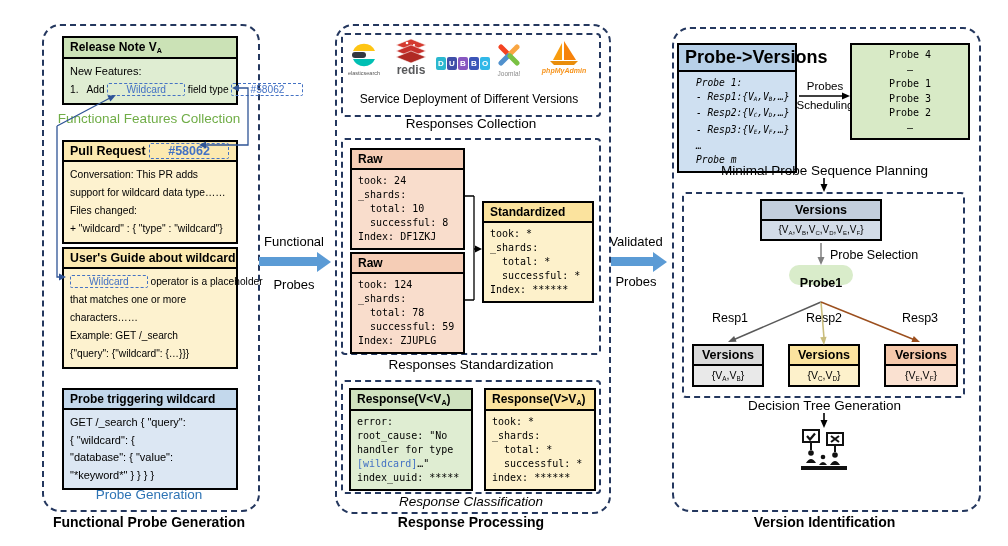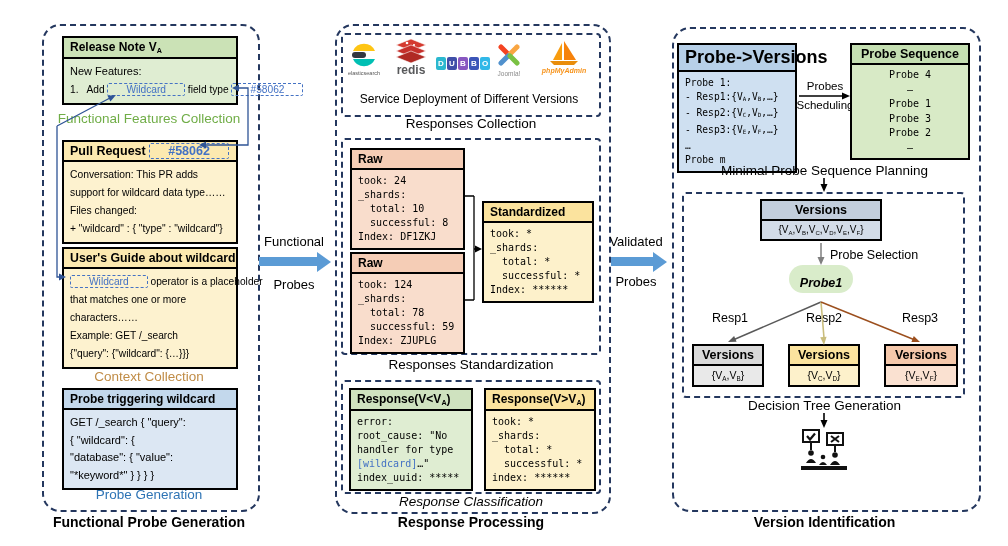--- a/index.html
+++ b/index.html
@@ -107,21 +107,20 @@
     <div class="hd" style="font-size:12.3px; text-align:center;">User's Guide about wildcard</div>
     <div class="bd">
       <div style="font-size:10.2px; line-height:18px; white-space:pre;"><span class="hl">Wildcard</span><span> operator is a placeholder</span></div>
       <div class="sans-line" style="font-size:10.2px;">that matches one or more</div>
       <div class="sans-line" style="font-size:10.2px;">characters……</div>
       <div class="sans-line" style="font-size:10.2px;">Example: GET /_search</div>
       <div class="sans-line" style="font-size:10.2px;">{"query": {"wildcard": {…}}}</div>
     </div>
   </div>
 
-  <div class="lbl" style="left:42px; top:369px; width:214px; color:#c08c46;">Context Collection</div>
 
   <div class="box blue-box" style="left:62px; top:388px; width:176px;">
     <div class="hd">Probe triggering wildcard</div>
     <div class="bd">
       <div class="sans-line" style="font-size:11px; line-height:17.5px;">GET /_search { "query":</div>
       <div class="sans-line" style="font-size:11px; line-height:17.5px;">{ "wildcard": {</div>
       <div class="sans-line" style="font-size:11px; line-height:17.5px;">"database": { "value":</div>
       <div class="sans-line" style="font-size:11px; line-height:17.5px;">"*keyword*" } } } }</div>
     </div>
   </div>
@@ -245,35 +244,34 @@
 
   <div class="arrow-lbl" style="left:597px; top:234px; width:78px;">Validated</div>
   <div class="arrow-shaft" style="left:611px; top:257px; width:42px;"></div>
   <div class="arrow-head" style="left:653px; top:251.5px;"></div>
   <div class="arrow-lbl" style="left:597px; top:274px; width:78px;">Probes</div>
 
   <div class="container" style="left:672px; top:27px; width:305px; height:481px;"></div>
 
   <div class="box lblue-box" style="left:677px; top:43px; width:120px;">
     <div class="hd" style="font-size:18px;">Probe-&gt;Versions</div>
-    <div class="bd" style="padding:4px 6px;">
+    <div class="bd" style="padding:4px 17px;font-style:italic;">
       <div class="code" style="font-size:9.6px;">Probe 1:</div>
       <div class="code" style="font-size:9.6px;">- Resp1:{V<sub>A</sub>,V<sub>B</sub>,…}</div>
       <div class="code" style="font-size:9.6px;">- Resp2:{V<sub>C</sub>,V<sub>D</sub>,…}</div>
       <div class="code" style="font-size:9.6px;">- Resp3:{V<sub>E</sub>,V<sub>F</sub>,…}</div>
       <div class="code" style="font-size:9.6px;">…</div>
       <div class="code" style="font-size:9.6px;">Probe m</div>
     </div>
   </div>
 
   <div class="arrow-lbl" style="left:794px; top:80px; width:62px; font-size:11.5px;">Probes</div>
   <div class="arrow-lbl" style="left:794px; top:99px; width:62px; font-size:11.5px;">Scheduling</div>
 
   <div class="box lgreen-box vbox" style="left:850px; top:43px; width:120px;">
-    <div class="hd">Probe Sequence</div>
     <div class="bd">
       <div class="code" style="font-size:10px; line-height:14.5px;">Probe 4</div>
       <div class="code" style="font-size:10px; line-height:14.5px;">–</div>
       <div class="code" style="font-size:10px; line-height:14.5px;">Probe 1</div>
       <div class="code" style="font-size:10px; line-height:14.5px;">Probe 3</div>
       <div class="code" style="font-size:10px; line-height:14.5px;">Probe 2</div>
       <div class="code" style="font-size:10px; line-height:14.5px;">–</div>
     </div>
   </div>
 
@@ -281,21 +279,21 @@
 
   <div class="ibox" style="left:682px; top:192px; width:279px; height:202px;"></div>
 
   <div class="box grayblue-box vbox" style="left:760px; top:199px; width:122px;">
     <div class="hd">Versions</div>
     <div class="bd" style="font-size:10px;">{V<sub>A</sub>,V<sub>B</sub>,V<sub>C</sub>,V<sub>D</sub>,V<sub>E</sub>,V<sub>F</sub>}</div>
   </div>
 
   <div style="position:absolute; left:830px; top:248px; font-size:12.5px;">Probe Selection</div>
 
-  <div class="probe1" style="left:789px; top:265px; width:64px; height:28px; line-height:36px;font-style:italic;">Probe1</div>
+  <div class="probe1" style="left:789px; top:265px; width:64px; height:20px; line-height:36px;">Probe1</div>
 
   <div class="arrow-lbl" style="left:700px; top:311px; width:60px; font-size:12.5px;">Resp1</div>
   <div class="arrow-lbl" style="left:794px; top:311px; width:60px; font-size:12.5px;">Resp2</div>
   <div class="arrow-lbl" style="left:888px; top:311px; width:64px; font-size:12.5px;">Resp3</div>
 
   <div class="box gray-box vbox" style="left:692px; top:344px; width:72px;">
     <div class="hd">Versions</div>
     <div class="bd">{V<sub>A</sub>,V<sub>B</sub>}</div>
   </div>
   <div class="box yellow-box vbox" style="left:788px; top:344px; width:72px;">

